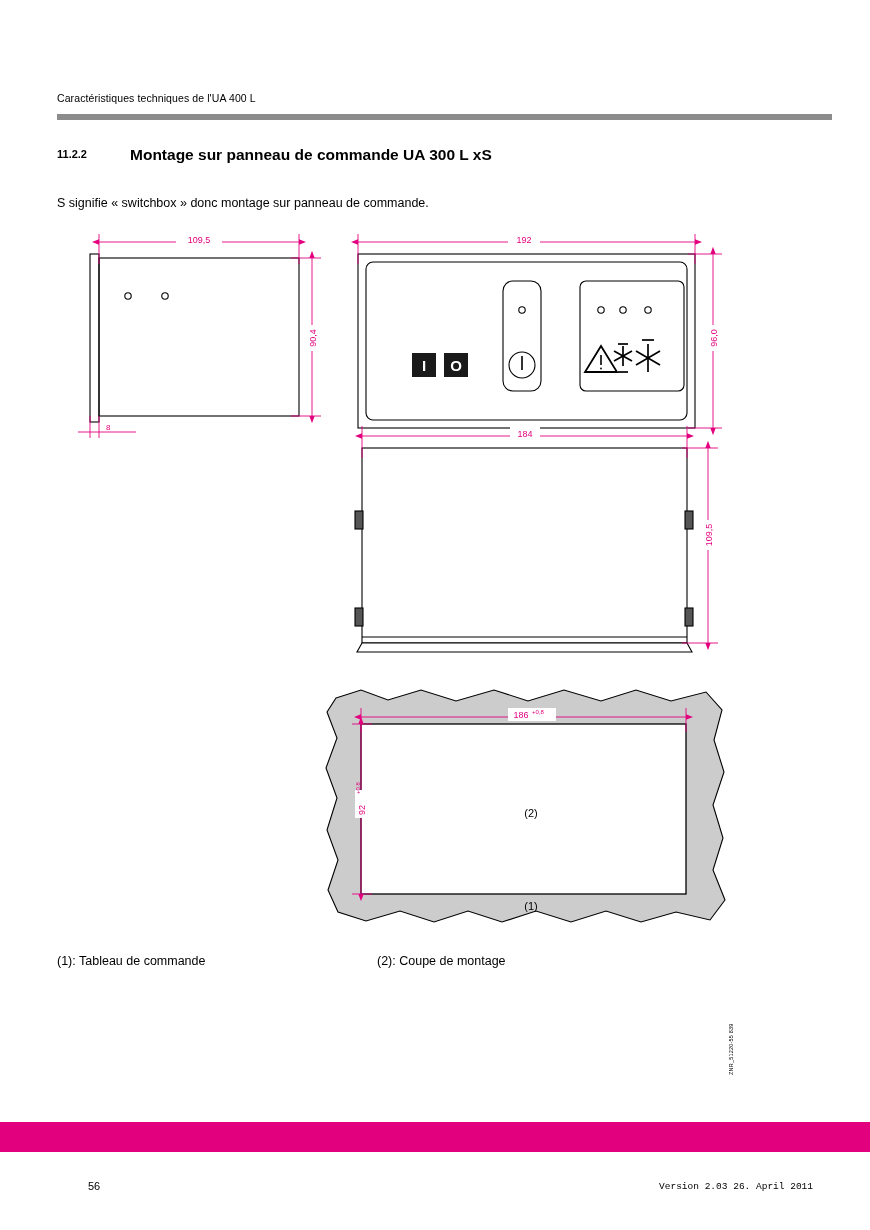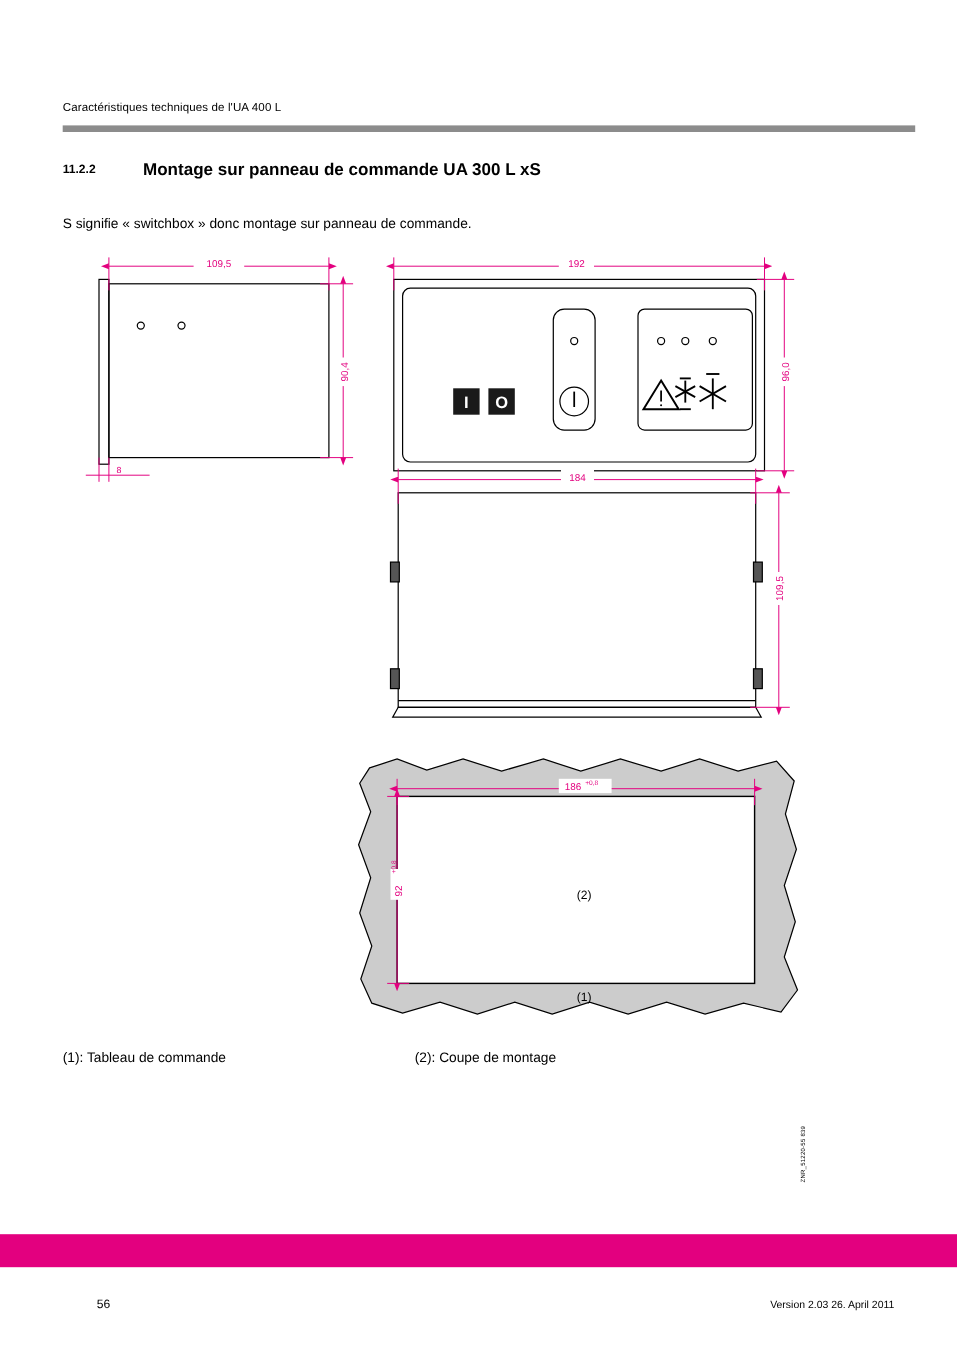--- a/index.html
+++ b/index.html
@@ -50,21 +50,21 @@
     position:absolute; left:0; top:1122px;
     width:870px; height:30px; background:#e3007f;
   }
   .page-num {
     position:absolute; left:60px; top:1180px;
     font-size:11px;
     margin-left:28px;
   }
   .footer-right {
     position:absolute; right:57px; top:1181px;
-    font-size:9.5px; text-align:left;
+    font-size:9.5px; text-align:left;font-family:Liberation Mono, monospace;
   }
   .vcode {
     position:absolute; left:712px; top:855px;
     font-size:5.5px; color:#000;
     transform:rotate(-90deg); transform-origin:left top;
     white-space:nowrap; letter-spacing:0.2px;
   }
 </style>
 </head>
 <body>

